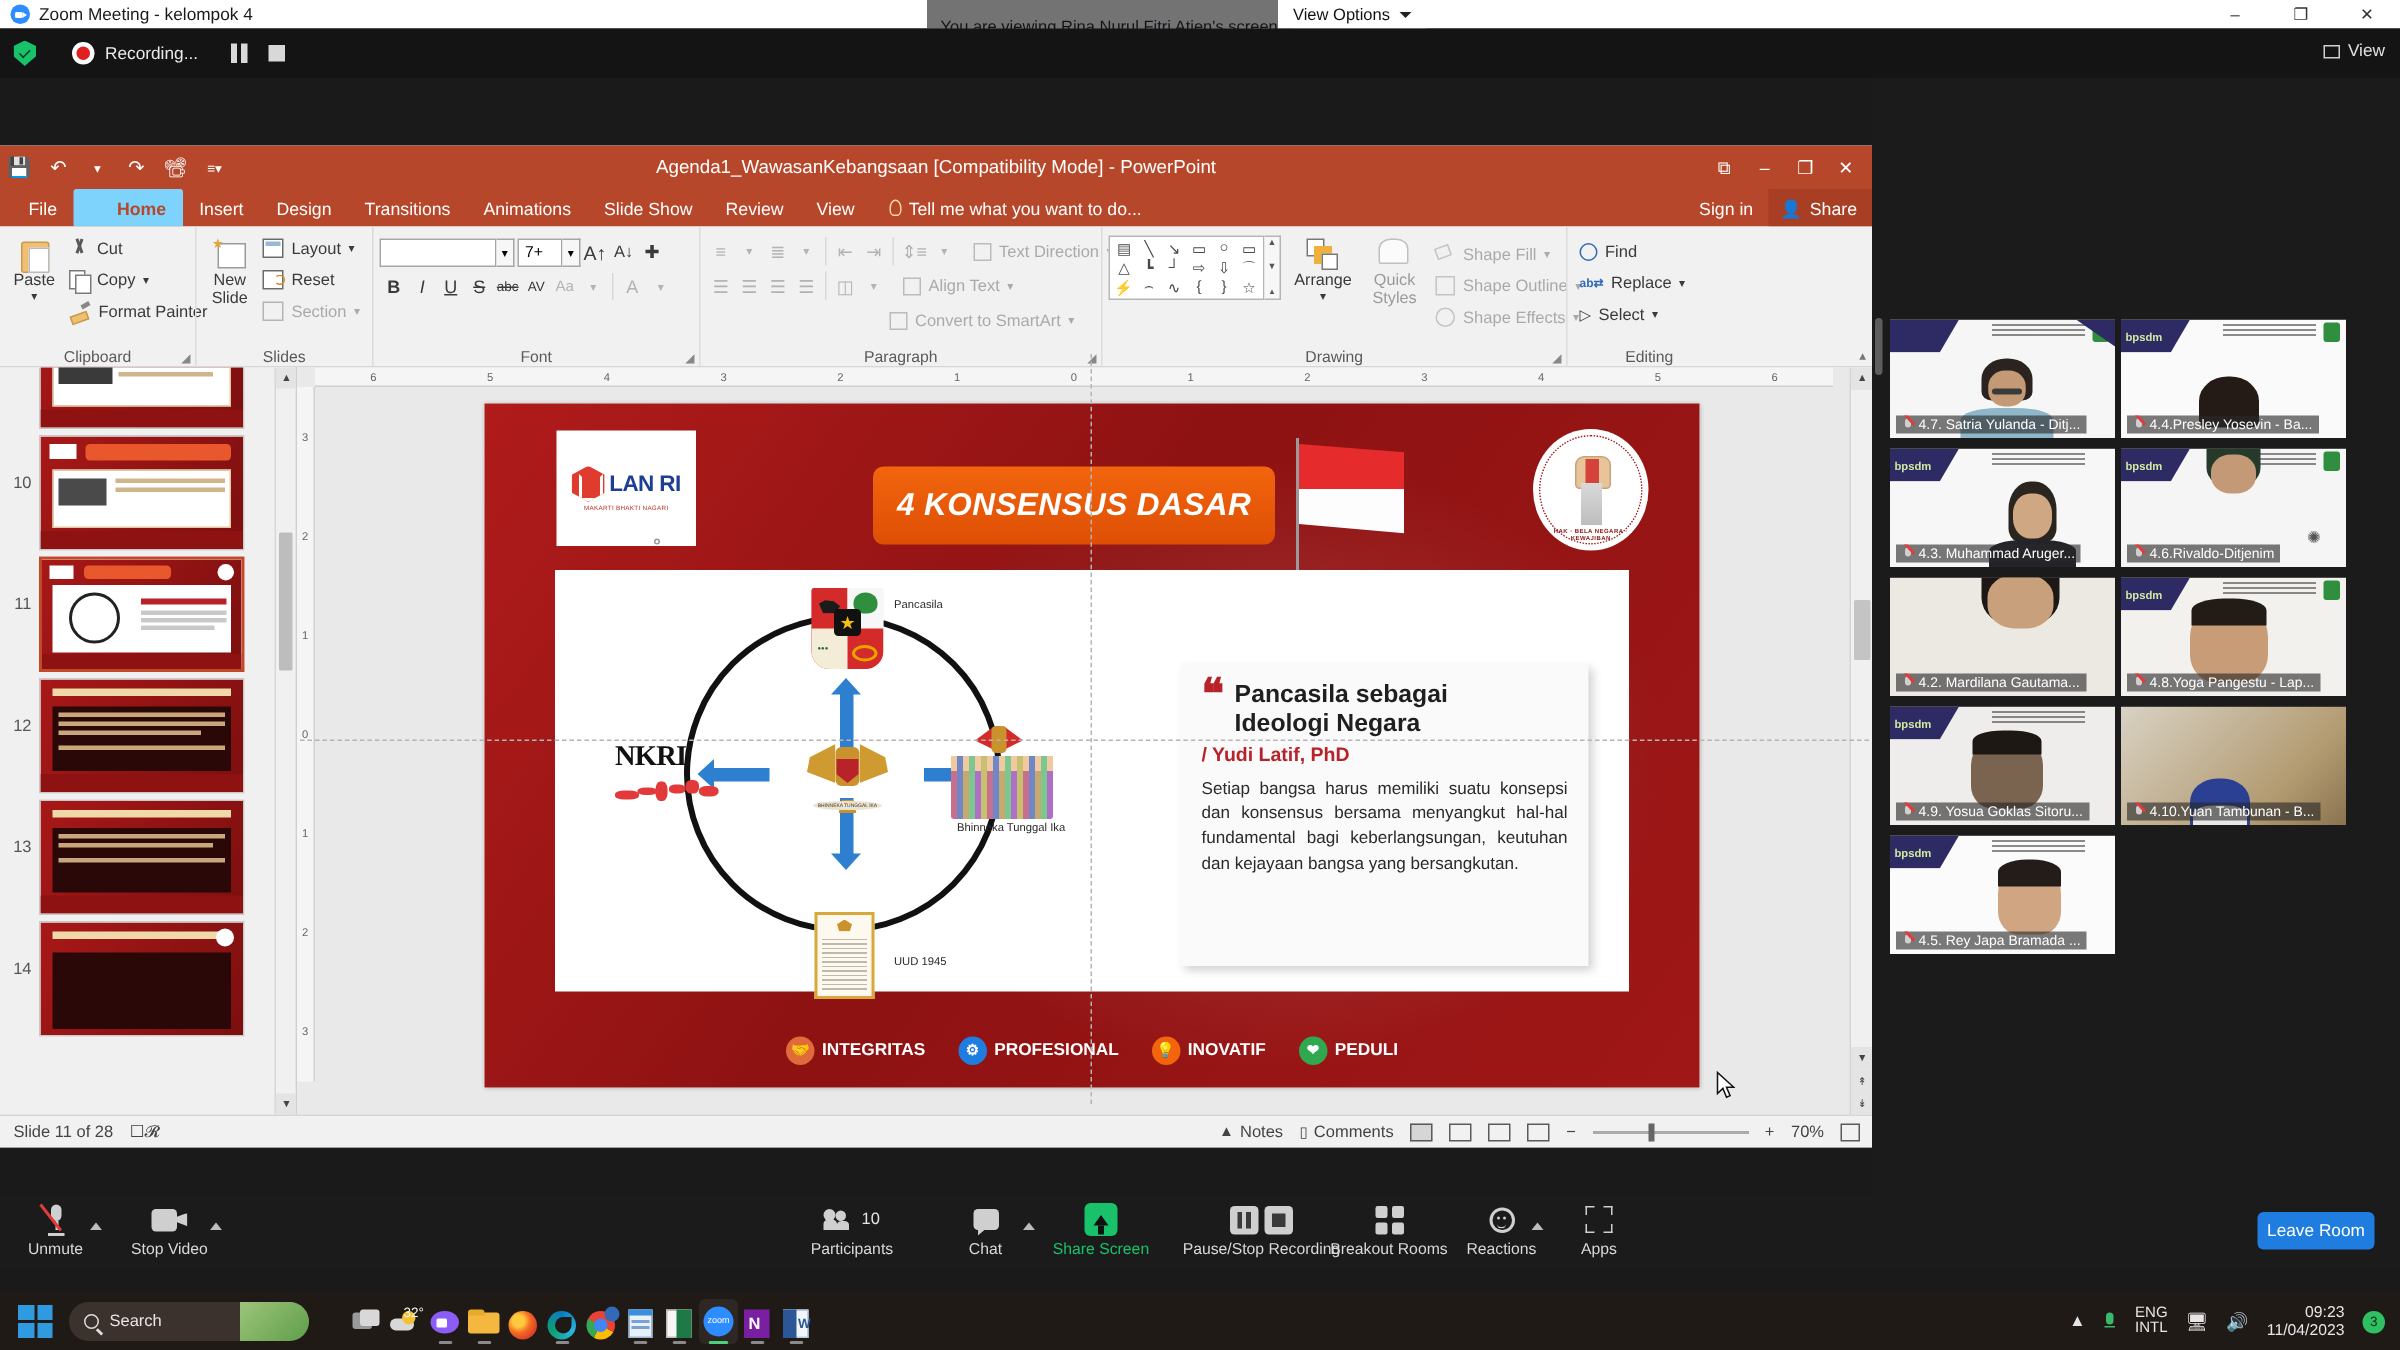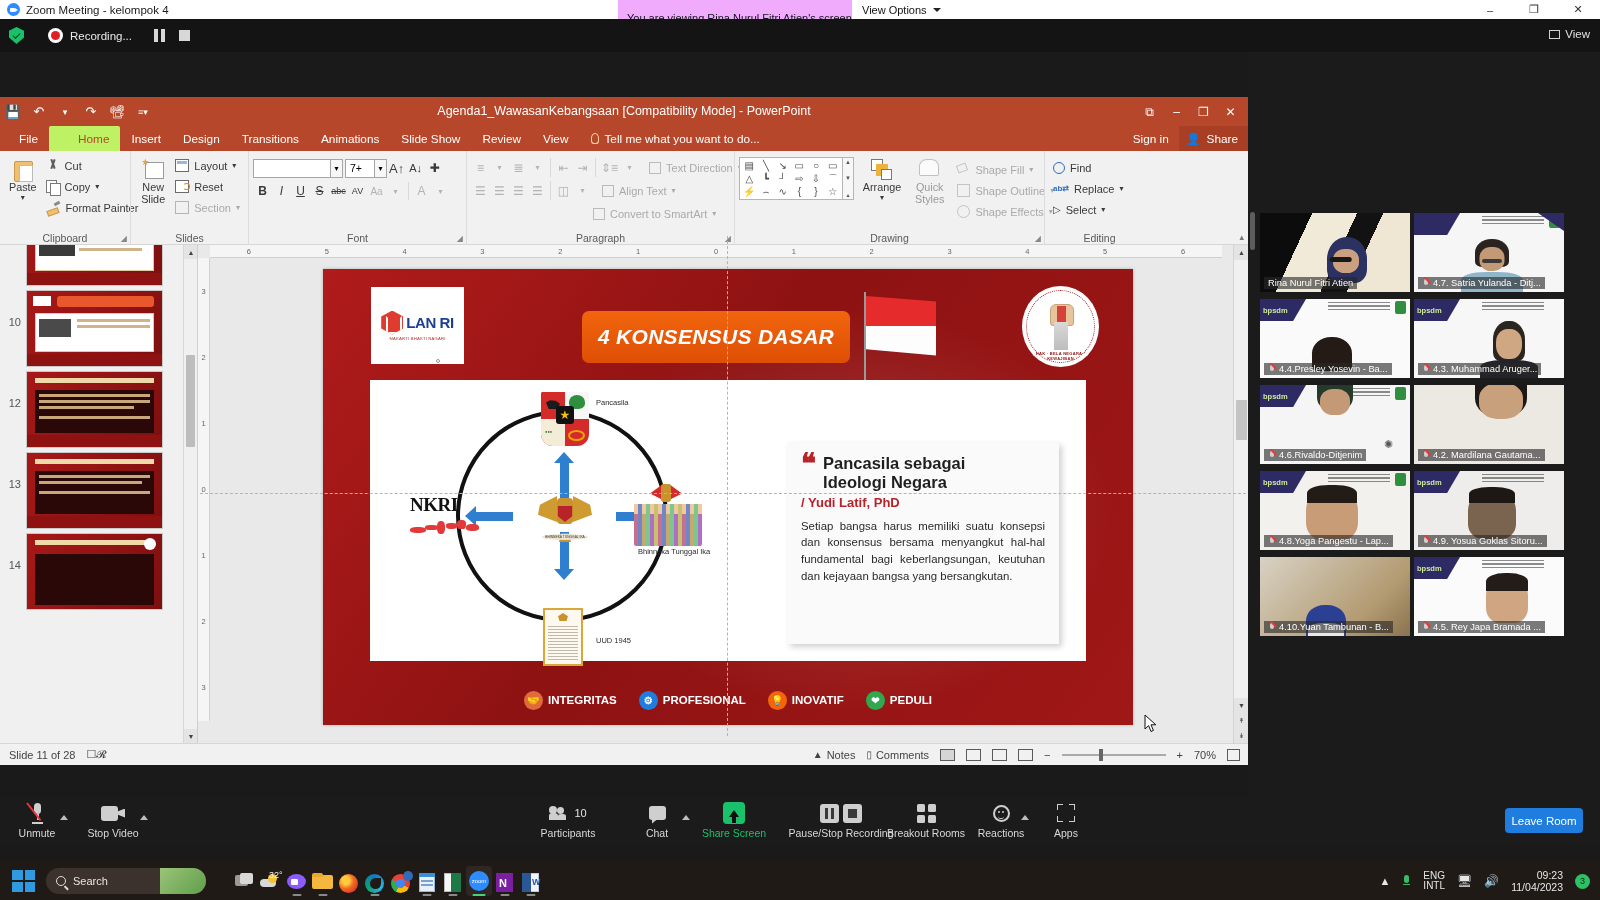--- a/index.html
+++ b/index.html
@@ -26,21 +26,21 @@
     width: 5px; height: 4px; background: #fff; border-radius: 1px;
   }
   .zoom-tb-icon::before {
     content: ""; position: absolute; left: 8px; top: 5px;
     width: 0; height: 0; border-left: 3px solid #fff;
     border-top: 2px solid transparent; border-bottom: 2px solid transparent;
   }
   .zoom-tb-title { font-size: 11.5px; color: #1a1a1a; }
   .zoom-tb-banner {
     position: absolute; left: 618px; top: 0; height: 35px;
-    background: #f0abfc; color: #10151a; font-size: 11px;
+    background: #737373; color: #10151a; font-size: 11px;
     display: flex; align-items: center; padding: 0 9px;
   }
   .zoom-tb-viewopts {
     position: absolute; left: 852px; top: 0; height: 19px;
     background: #ffffff; color: #111; font-size: 11px;
     display: flex; align-items: center; gap: 6px; padding: 0 10px;
   }
   .caret-dn {
     width: 0; height: 0; border-left: 4px solid transparent;
     border-right: 4px solid transparent; border-top: 4.5px solid #222;
@@ -120,21 +120,21 @@
 
   .ppt-tabs {
     height: 25px; background: #b7472a; display: flex; align-items: stretch;
     position: relative; padding-left: 8px;
   }
   .ppt-tab {
     padding: 0 11px; font-size: 11.8px; color: #fff;
     display: flex; align-items: center;
   }
   .ppt-tab.active {
-    background: #bef264; color: #b7472a; font-weight: normal;
+    background: #7dd3fc; color: #b7472a; font-weight: bold;
     border-radius: 2px 2px 0 0;
     padding-left: 29px;
   }
   .ppt-tellme {
     display: flex; align-items: center; gap: 5px; font-size: 11.8px;
     color: #fff; padding-left: 12px;
   }
   .bulb {
     width: 8px; height: 11px; border-radius: 50% 50% 35% 35%;
     border: 1.4px solid #ffd9a0; flex: none;
@@ -1159,20 +1159,36 @@
             <div style="position:absolute;left:6px;top:5px;width:18px;height:10px;background:#fff"></div>
             <div style="position:absolute;left:30px;top:5px;right:8px;height:11px;background:#e8582c;border-radius:3px"></div>
             <div style="position:absolute;left:8px;top:22px;right:8px;bottom:14px;background:#fff;border:1px solid #e0c9a0"></div>
             <div style="position:absolute;left:12px;top:28px;width:32px;height:18px;background:#4a4a4a"></div>
             <div style="position:absolute;left:50px;top:28px;right:12px;height:3px;background:#d0b48a"></div>
             <div style="position:absolute;left:50px;top:34px;right:12px;height:3px;background:#d0b48a"></div>
             <div style="position:absolute;left:0;bottom:0;width:100%;height:12px;background:#8e1212"></div>
           </div>
         </div>
         <div class="thumb-row">
+          <span class="thumb-num">11</span>
+          <div class="thumb sel">
+            <div style="position:absolute;inset:0;background:linear-gradient(120deg,#a81818,#7d0f0f)"></div>
+            <div style="position:absolute;left:5px;top:4px;width:16px;height:9px;background:#fff"></div>
+            <div style="position:absolute;left:28px;top:4px;width:58px;height:9px;background:#e8582c;border-radius:3px"></div>
+            <div style="position:absolute;right:5px;top:3px;width:11px;height:11px;background:#fff;border-radius:50%"></div>
+            <div style="position:absolute;left:7px;top:17px;right:7px;bottom:11px;background:#fff"></div>
+            <div style="position:absolute;left:18px;top:22px;width:34px;height:34px;border:2px solid #222;border-radius:50%"></div>
+            <div style="position:absolute;left:66px;top:26px;right:10px;height:4px;background:#b8232a"></div>
+            <div style="position:absolute;left:66px;top:34px;right:10px;height:2.5px;background:#c9c9c9"></div>
+            <div style="position:absolute;left:66px;top:39px;right:10px;height:2.5px;background:#c9c9c9"></div>
+            <div style="position:absolute;left:66px;top:44px;right:18px;height:2.5px;background:#c9c9c9"></div>
+            <div style="position:absolute;left:0;bottom:0;width:100%;height:10px;background:#8e1212"></div>
+          </div>
+        </div>
+        <div class="thumb-row">
           <span class="thumb-num">12</span>
           <div class="thumb">
             <div style="position:absolute;inset:0;background:linear-gradient(120deg,#a81818,#7d0f0f)"></div>
             <div style="position:absolute;left:8px;top:6px;right:8px;height:5px;background:#f0d9a8"></div>
             <div style="position:absolute;left:8px;top:18px;right:8px;bottom:14px;background:#2b0808"></div>
             <div style="position:absolute;left:12px;top:22px;right:12px;height:2.5px;background:#c9a77a"></div>
             <div style="position:absolute;left:12px;top:28px;right:12px;height:2.5px;background:#c9a77a"></div>
             <div style="position:absolute;left:12px;top:34px;right:28px;height:2.5px;background:#c9a77a"></div>
             <div style="position:absolute;left:12px;top:44px;right:12px;height:2.5px;background:#c9a77a"></div>
             <div style="position:absolute;left:0;bottom:0;width:100%;height:12px;background:#8e1212"></div>
@@ -1387,29 +1403,20 @@
   </div>
 </div>
 <div class="guide-v"></div>
 <div class="guide-h"></div>
 <div class="slide-selhandle"></div>
 
 <div class="gallery">
   <div class="gal-scroll"></div>
   <div class="gal-grid">
 
-    <div class="tile active">
-      <div class="tile-bg" style="background:linear-gradient(115deg,#0c0c0c 0 28%,#f2ead8 28% 52%,#121212 52% 66%,#efe7d4 66% 100%)"></div>
-      <div class="head" style="width:40px;height:46px;left:58%;top:24px;background:#2b3160;border-radius:48% 48% 30% 30%"></div>
-      <div class="head" style="width:26px;height:24px;left:57%;top:36px;background:#caa081;border-radius:44%"></div>
-      <div style="position:absolute;left:50%;top:44px;width:22px;height:5px;background:#181818;border-radius:3px;transform:translateX(-24%)"></div>
-      <div class="tile-name">
-        <span>Rina Nurul Fitri Atien</span>
-      </div>
-    </div>
 
     <div class="tile">
       <div class="tile-bg" style="background:#f6f6f6"></div>
       <div class="bpsdm-hdr">
           <span class="bpsdm-corner" style="background:#2e2a63;color:#cfe9a0">&nbsp;</span>
           <span class="bpsdm-txt"></span>
           <span class="bpsdm-leaf"></span>
         </div>
       <div style="position:absolute;right:0;top:0;width:26px;height:18px;background:#2e2a63;clip-path:polygon(100% 0,100% 100%,0 0)"></div>
       <div class="head" style="width:34px;height:28px;left:52%;top:26px;background:#2a2320;border-radius:48% 48% 20% 20%"></div>

